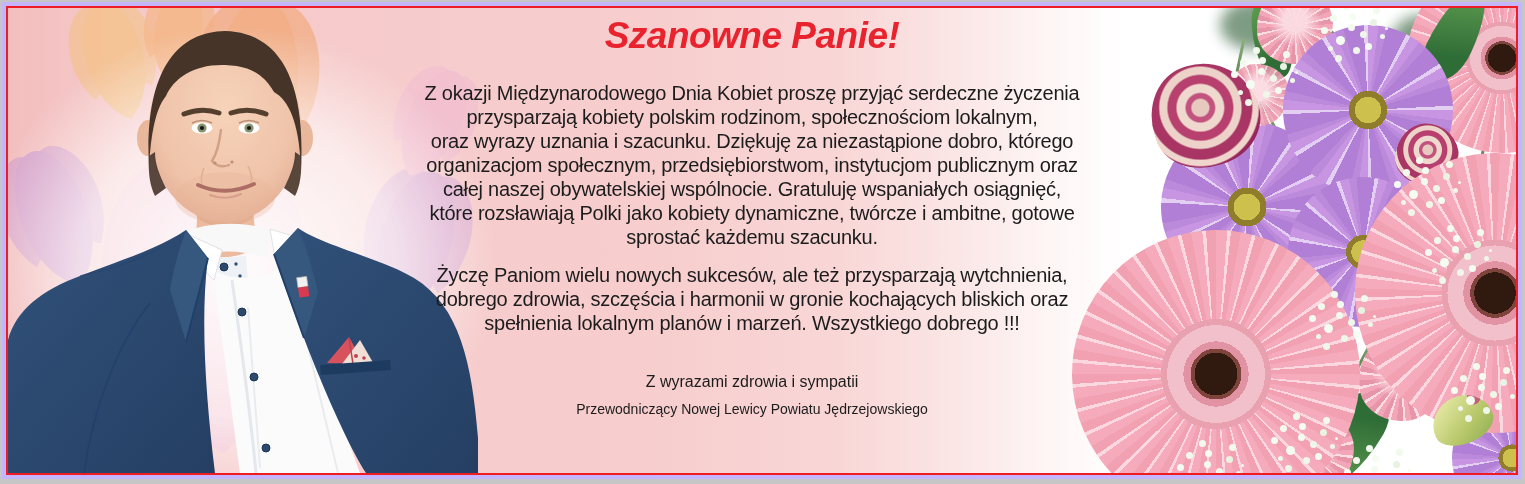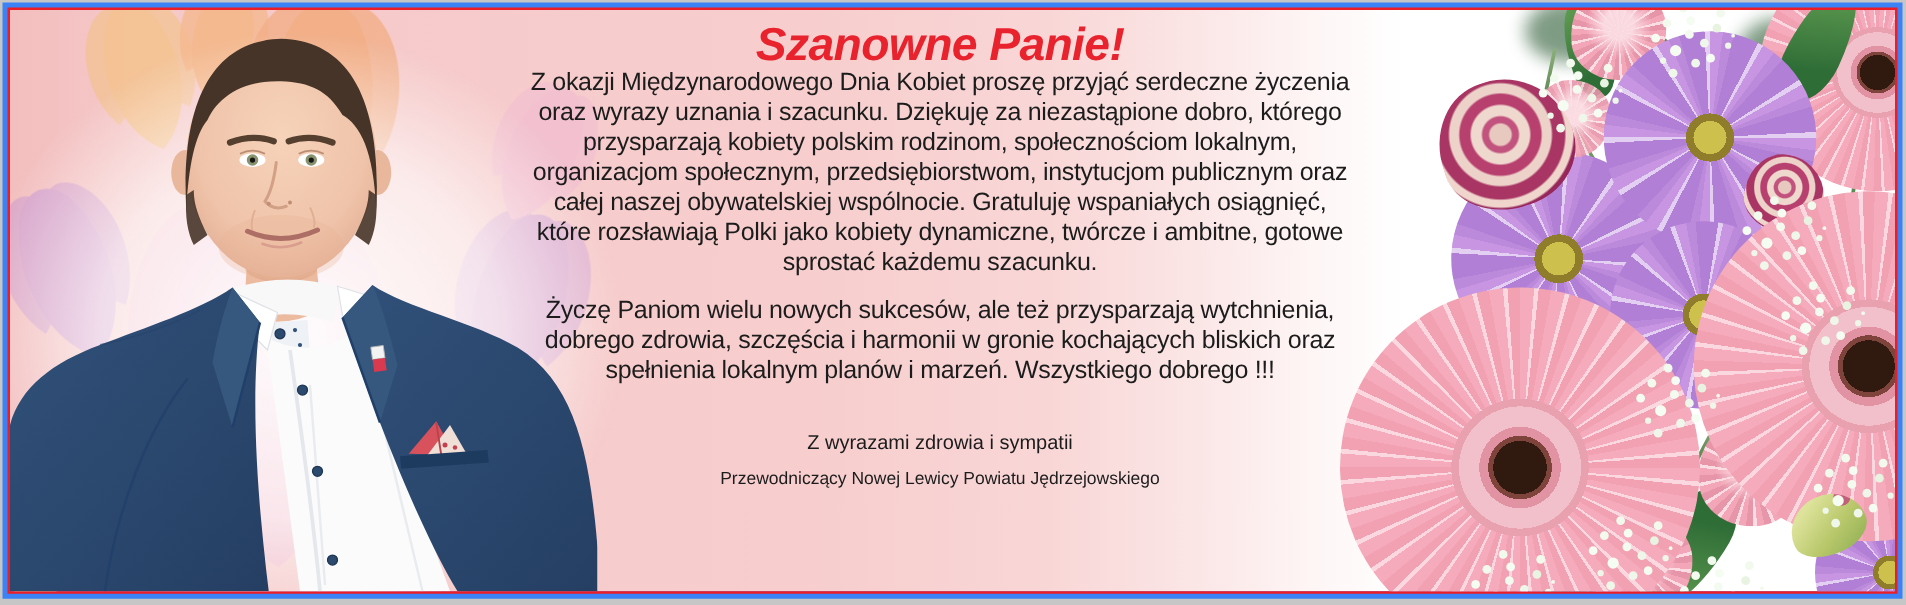--- a/index.html
+++ b/index.html
@@ -1,36 +1,36 @@
 <!DOCTYPE html>
 <html><head>
 <meta charset="utf-8">
 <style>
   html,body{margin:0;padding:0;background:#eceff1;}
   *{box-sizing:border-box;font-family:"Liberation Sans",sans-serif;}
 
   .frame{
     width:1525px;height:484px;
     border:2px solid #c6c6c6;border-bottom-width:5px;border-right-width:3px;
-    background:#3b82f6;padding:4px;text-decoration:underline;
+    background:#c4b5fd;padding:4px;text-decoration:underline;
   }
   .card{
     position:relative;width:100%;height:100%;
     border:2px solid #ee1c25;
     overflow:hidden;
     background:linear-gradient(90deg,#f3bebe 0%,#f6c9c9 8%,#f7cdcd 42%,#f9d6d6 55%,#fbe6e6 63%,#fef5f5 69%,#ffffff 74%,#ffffff 100%);
   }
 
   .layer{position:absolute;}
 
   
   .text-block{position:absolute;left:289px;top:0;width:910px;text-align:center;color:#1c1c1c;z-index:30;}
   .title{margin:10px 0 0;font-size:37px;line-height:36px;font-weight:bold;font-style:italic;color:#e8232e;letter-spacing:-0.5px;}
   .para{margin:0;}
-  .p1{}
+  .p1{margin-top:27px;}
   .p2{margin-top:14px;}
   .line{font-size:20px;line-height:24px;letter-spacing:-0.25px;white-space:nowrap;}
   .closing{margin-top:37px;font-size:16px;line-height:20px;}
   .role{margin-top:5px;font-size:14px;line-height:24px;}
   .name{margin-top:1px;font-size:27px;line-height:34px;}
 
   
   .glow{left:-50px;top:0;width:560px;height:500px;z-index:2;
     background:radial-gradient(ellipse at 50% 52%,rgba(255,255,255,.95) 0%,rgba(255,255,255,.62) 40%,rgba(255,255,255,0) 66%);}
 
@@ -228,22 +228,22 @@
       <div class="fl bb" style="left:231px;top:426px;"></div>
       <div class="fl bb" style="left:411px;top:376px;"></div>
       <div class="fl bb" style="left:137px;top:453px;"></div>
       <div class="fl bb" style="left:304px;top:458px;"></div>
     </div>
 
     <div class="text-block">
       <h1 class="title">Szanowne Panie!</h1>
       <div class="para p1">
         <div class="line">Z okazji Międzynarodowego Dnia Kobiet proszę przyjąć serdeczne życzenia</div>
+        <div class="line">przysparzają kobiety polskim rodzinom, społecznościom lokalnym,</div>
         <div class="line">oraz wyrazy uznania i szacunku. Dziękuję za niezastąpione dobro, którego</div>
-        <div class="line">przysparzają kobiety polskim rodzinom, społecznościom lokalnym,</div>
         <div class="line">organizacjom społecznym, przedsiębiorstwom, instytucjom publicznym oraz</div>
         <div class="line">całej naszej obywatelskiej wspólnocie. Gratuluję wspaniałych osiągnięć,</div>
         <div class="line">które rozsławiają Polki jako kobiety dynamiczne, twórcze i ambitne, gotowe</div>
         <div class="line">sprostać każdemu szacunku.</div>
       </div>
       <div class="para p2">
         <div class="line">Życzę Paniom wielu nowych sukcesów, ale też przysparzają wytchnienia,</div>
         <div class="line">dobrego zdrowia, szczęścia i harmonii w gronie  kochających bliskich oraz</div>
         <div class="line">spełnienia lokalnym planów i marzeń.  Wszystkiego dobrego !!!</div>
       </div>

